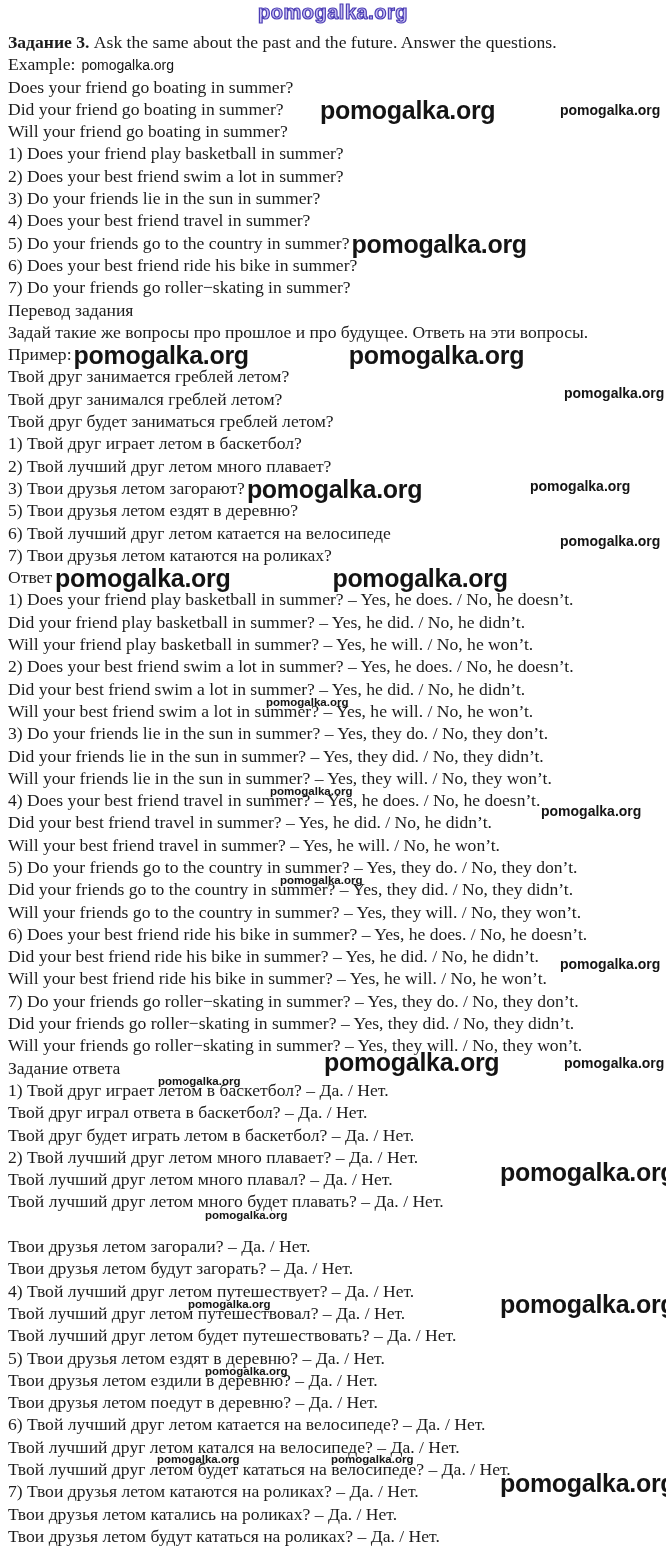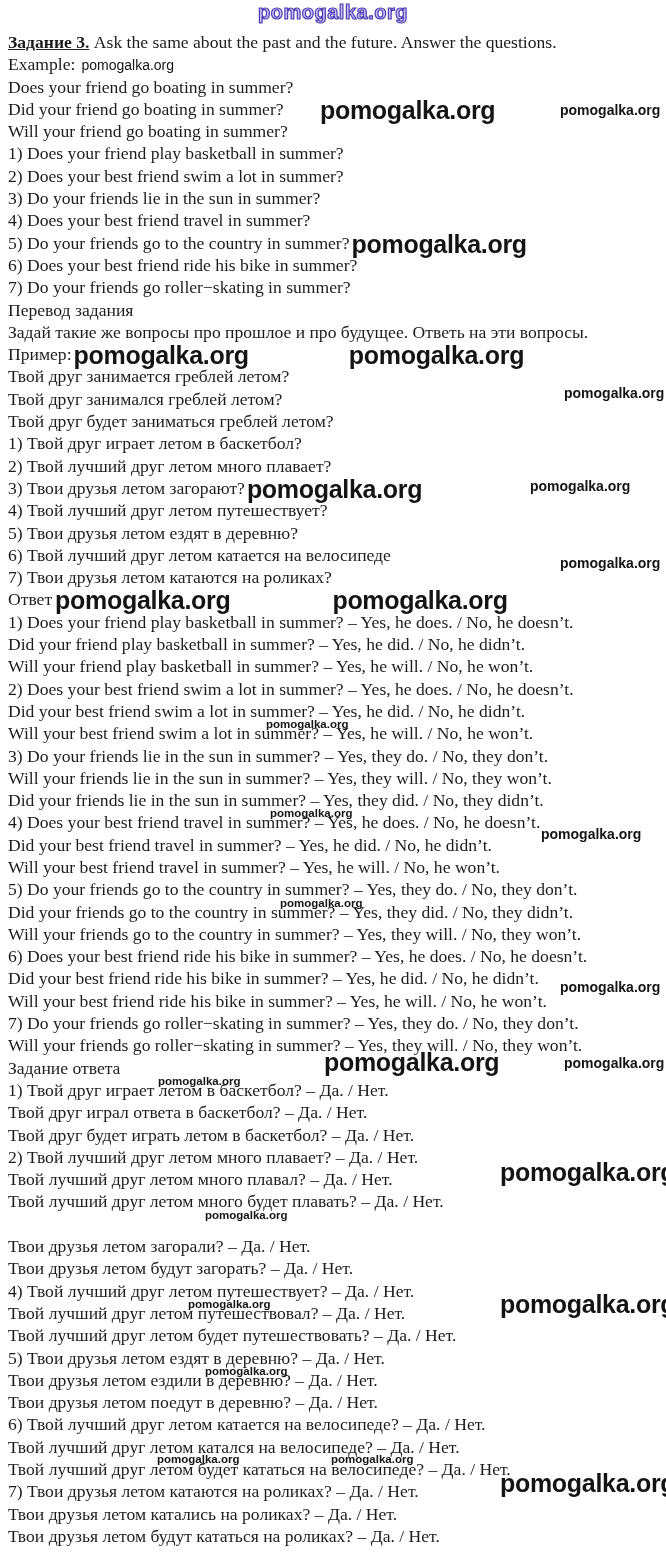--- a/index.html
+++ b/index.html
@@ -22,21 +22,21 @@
     font-weight:700; font-size:20px; letter-spacing:.5px;
     color:#c8bff0;
     -webkit-text-stroke:1.2px #4a3cb5;
   }
   .line {
     position:relative;
     height:22.3px; line-height:22.3px;
     font-size:17.6px;
     white-space:nowrap;
   }
-  .line .lead { font-weight:700;text-decoration:underline; }
+  .line .lead { font-weight:700; }
   .line.italic .t { }
   .wm {
     font-family:"Liberation Sans", sans-serif;
     color:#141414;
     line-height:22.3px;
   }
   .wm-big  { font-size:25px; font-weight:700; letter-spacing:-.3px; }
   .wm-big:not(.abs) { vertical-align:-4px; }
   .wm-small{ font-size:14px; font-weight:500; }
   .wm-right{ font-size:14px; font-weight:600; }
@@ -63,44 +63,44 @@
       <div class="line"><span class="t">7) Do your friends go roller−skating in summer?</span></div>
       <div class="line italic"><span class="t">Перевод задания</span></div>
       <div class="line"><span class="t">Задай такие же вопросы про прошлое и про будущее. Ответь на эти вопросы.</span></div>
       <div class="line"><span class="t">Пример:</span><span class="wm wm-big" style="margin-left: 2px;">pomogalka.org</span><span class="wm wm-big" style="margin-left: 100px;">pomogalka.org</span></div>
       <div class="line"><span class="t">Твой друг занимается греблей летом?</span></div>
       <div class="line"><span class="t">Твой друг занимался греблей летом?</span><span class="wm wm-right abs" style="left: 556px; top: -6px;">pomogalka.org</span></div>
       <div class="line"><span class="t">Твой друг будет заниматься греблей летом?</span></div>
       <div class="line"><span class="t">1) Твой друг играет летом в баскетбол?</span></div>
       <div class="line"><span class="t">2) Твой лучший друг летом много плавает?</span></div>
       <div class="line"><span class="t">3) Твои друзья летом загорают?</span><span class="wm wm-big" style="margin-left: 2px;">pomogalka.org</span><span class="wm wm-right abs" style="left: 522px; top: -2px;">pomogalka.org</span></div>
-      <div class="line"><span class="t">4) Твой лучший друг летом путешествует?</span></div>
       <div class="line"><span class="t">5) Твои друзья летом ездят в деревню?</span></div>
       <div class="line"><span class="t">6) Твой лучший друг летом катается на велосипеде</span></div>
       <div class="line"><span class="t">7) Твои друзья летом катаются на роликах?</span><span class="wm wm-right abs" style="left: 552px; top: -14px;">pomogalka.org</span></div>
       <div class="line italic"><span class="t">Ответ</span><span class="wm wm-big" style="margin-left: 3px;">pomogalka.org</span><span class="wm wm-big" style="margin-left: 102px;">pomogalka.org</span></div>
       <div class="line"><span class="t">1) Does your friend play basketball in summer? – Yes, he does. / No, he doesn’t.</span></div>
       <div class="line"><span class="t">Did your friend play basketball in summer? – Yes, he did. / No, he didn’t.</span></div>
       <div class="line"><span class="t">Will your friend play basketball in summer? – Yes, he will. / No, he won’t.</span></div>
       <div class="line"><span class="t">2) Does your best friend swim a lot in summer? – Yes, he does. / No, he doesn’t.</span></div>
       <div class="line"><span class="t">Did your best friend swim a lot in summer? – Yes, he did. / No, he didn’t.</span></div>
       <div class="line"><span class="t">Will your best friend swim a lot in summer? – Yes, he will. / No, he won’t.</span><span class="wm wm-tiny abs" style="left: 258px; top: -9px;">pomogalka.org</span></div>
       <div class="line"><span class="t">3) Do your friends lie in the sun in summer? – Yes, they do. / No, they don’t.</span></div>
+      <div class="line"><span class="t">Did your friends lie in the sun in summer? – Yes, they did. / No, they didn’t.</span></div>
       <div class="line"><span class="t">Will your friends lie in the sun in summer? – Yes, they will. / No, they won’t.</span></div>
-      <div class="line"><span class="t">Did your friends lie in the sun in summer? – Yes, they did. / No, they didn’t.</span></div>
       <div class="line"><span class="t">4) Does your best friend travel in summer? – Yes, he does. / No, he doesn’t.</span><span class="wm wm-tiny abs" style="left: 262px; top: -9px;">pomogalka.org</span></div>
       <div class="line"><span class="t">Did your best friend travel in summer? – Yes, he did. / No, he didn’t.</span><span class="wm wm-right abs" style="left: 533px; top: -11px;">pomogalka.org</span></div>
       <div class="line"><span class="t">Will your best friend travel in summer? – Yes, he will. / No, he won’t.</span></div>
       <div class="line"><span class="t">5) Do your friends go to the country in summer? – Yes, they do. / No, they don’t.</span></div>
       <div class="line"><span class="t">Did your friends go to the country in summer? – Yes, they did. / No, they didn’t.</span><span class="wm wm-tiny abs" style="left: 272px; top: -9px;">pomogalka.org</span></div>
       <div class="line"><span class="t">Will your friends go to the country in summer? – Yes, they will. / No, they won’t.</span></div>
       <div class="line"><span class="t">6) Does your best friend ride his bike in summer? – Yes, he does. / No, he doesn’t.</span></div>
       <div class="line"><span class="t">Did your best friend ride his bike in summer? – Yes, he did. / No, he didn’t.</span></div>
       <div class="line"><span class="t">Will your best friend ride his bike in summer? – Yes, he will. / No, he won’t.</span><span class="wm wm-right abs" style="left: 552px; top: -14px;">pomogalka.org</span></div>
       <div class="line"><span class="t">7) Do your friends go roller−skating in summer? – Yes, they do. / No, they don’t.</span></div>
+      <div class="line"><span class="t">Did your friends go roller−skating in summer? – Yes, they did. / No, they didn’t.</span></div>
       <div class="line"><span class="t">Will your friends go roller−skating in summer? – Yes, they will. / No, they won’t.</span></div>
       <div class="line italic"><span class="t">Задание ответа</span><span class="wm wm-tiny abs" style="left: 150px; top: 13px;">pomogalka.org</span><span class="wm wm-big abs" style="left: 316px; top: -6px;">pomogalka.org</span><span class="wm wm-right abs" style="left: 556px; top: -5px;">pomogalka.org</span></div>
       <div class="line"><span class="t">1) Твой друг играет летом в баскетбол? – Да. / Нет.</span></div>
       <div class="line"><span class="t">Твой друг играл ответа в баскетбол? – Да. / Нет.</span></div>
       <div class="line"><span class="t">Твой друг будет играть летом в баскетбол? – Да. / Нет.</span></div>
       <div class="line"><span class="t">2) Твой лучший друг летом много плавает? – Да. / Нет.</span></div>
       <div class="line"><span class="t">Твой лучший друг летом много плавал? – Да. / Нет.</span><span class="wm wm-big abs" style="left: 492px; top: -7px;">pomogalka.org</span></div>
       <div class="line"><span class="t">Твой лучший друг летом много будет плавать? – Да. / Нет.</span></div>
       <div class="line"><span class="wm wm-tiny abs" style="left: 197px; top: -9px;">pomogalka.org</span></div>
       <div class="line"><span class="t">Твои друзья летом загорали? – Да. / Нет.</span></div>

